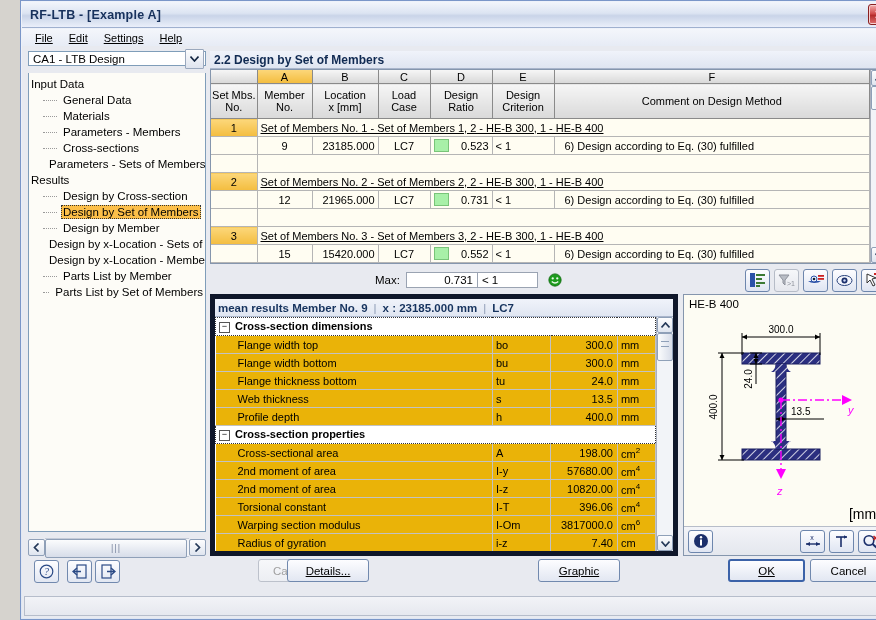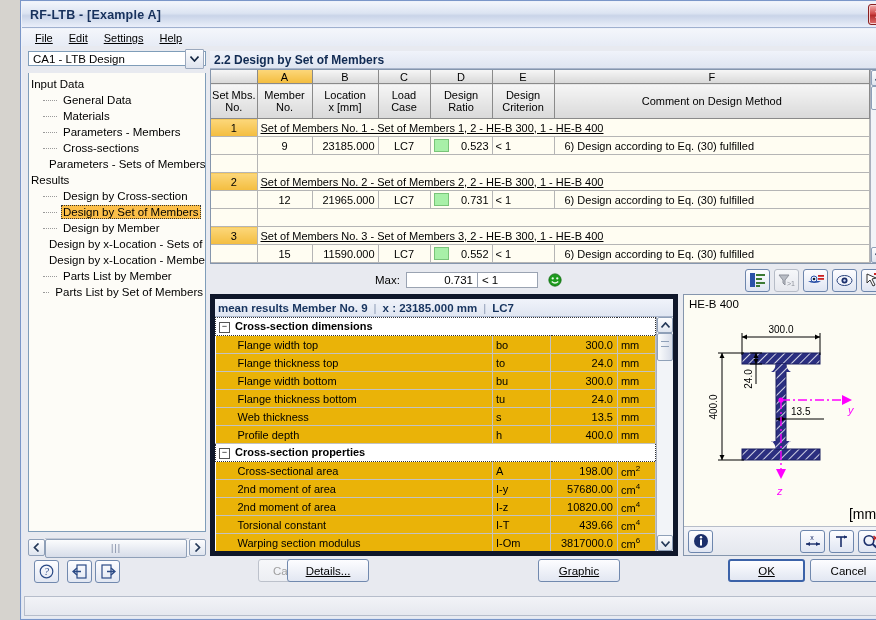--- a/index.html
+++ b/index.html
@@ -477,21 +477,21 @@
                   <td class="rowhdr"></td>
                   <td class="blank" colspan="6"></td>
                 </tr>
                 <tr>
                   <td class="rowhdr active">3</td>
                   <td class="grouptxt" colspan="6">Set of Members No.  3 - Set of Members 3, 2 - HE-B 300, 1 - HE-B 400</td>
                 </tr>
                 <tr>
                   <td class="rowhdr"></td>
                   <td class="ctr">15</td>
-                  <td class="num">11590.000</td>
+                  <td class="num">15420.000</td>
                   <td class="ctr">LC7</td>
                   <td style="padding: 0px 3px;">
                     <div class="ratio-cell">
                       <span class="swatch"></span>
                       <span>0.552</span>
                     </div>
                   </td>
                   <td>&lt; 1</td>
                   <td style="padding-left: 10px;">6) Design according to Eq. (30) fulfilled</td>
                 </tr>
@@ -593,26 +593,20 @@
                     <tr>
                       <td class="grp" colspan="4"><span class="expander">−</span><span>Cross-section dimensions</span></td>
                     </tr>
                     <tr>
                       <td class="name">Flange width top</td>
                       <td>bo</td>
                       <td class="val">300.0</td>
                       <td><span>mm</span></td>
                     </tr>
                     <tr>
-                      <td class="name">Flange thickness top</td>
-                      <td>to</td>
-                      <td class="val">24.0</td>
-                      <td><span>mm</span></td>
-                    </tr>
-                    <tr>
                       <td class="name">Flange width bottom</td>
                       <td>bu</td>
                       <td class="val">300.0</td>
                       <td><span>mm</span></td>
                     </tr>
                     <tr>
                       <td class="name">Flange thickness bottom</td>
                       <td>tu</td>
                       <td class="val">24.0</td>
                       <td><span>mm</span></td>
@@ -646,21 +640,21 @@
                     </tr>
                     <tr>
                       <td class="name">2nd moment of area</td>
                       <td>I-z</td>
                       <td class="val">10820.00</td>
                       <td><span>cm</span><sup>4</sup></td>
                     </tr>
                     <tr>
                       <td class="name">Torsional constant</td>
                       <td>I-T</td>
-                      <td class="val">439.66</td>
+                      <td class="val">396.06</td>
                       <td><span>cm</span><sup>4</sup></td>
                     </tr>
                     <tr>
                       <td class="name">Warping section modulus</td>
                       <td>I-Om</td>
                       <td class="val">3817000.0</td>
                       <td><span>cm</span><sup>6</sup></td>
                     </tr>
                     <tr>
                       <td class="name">Radius of gyration</td>

